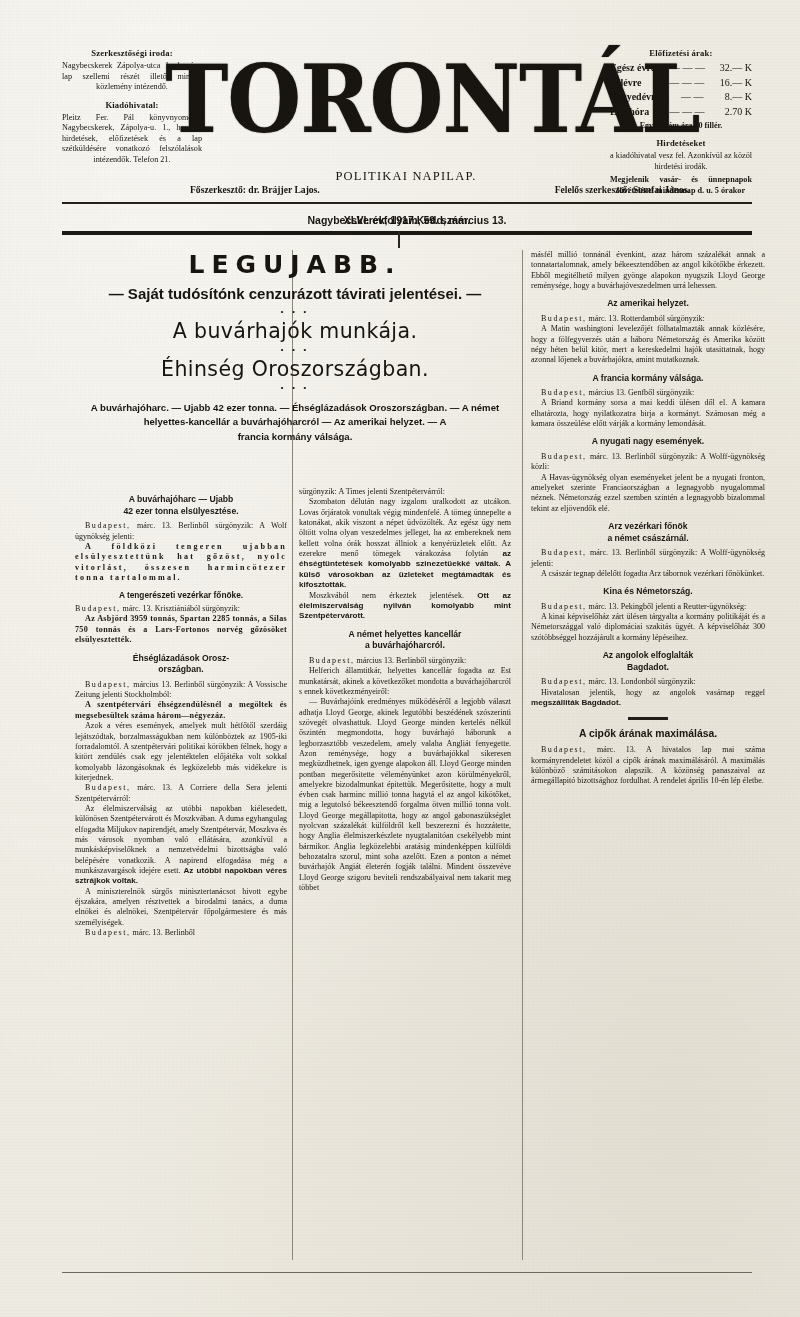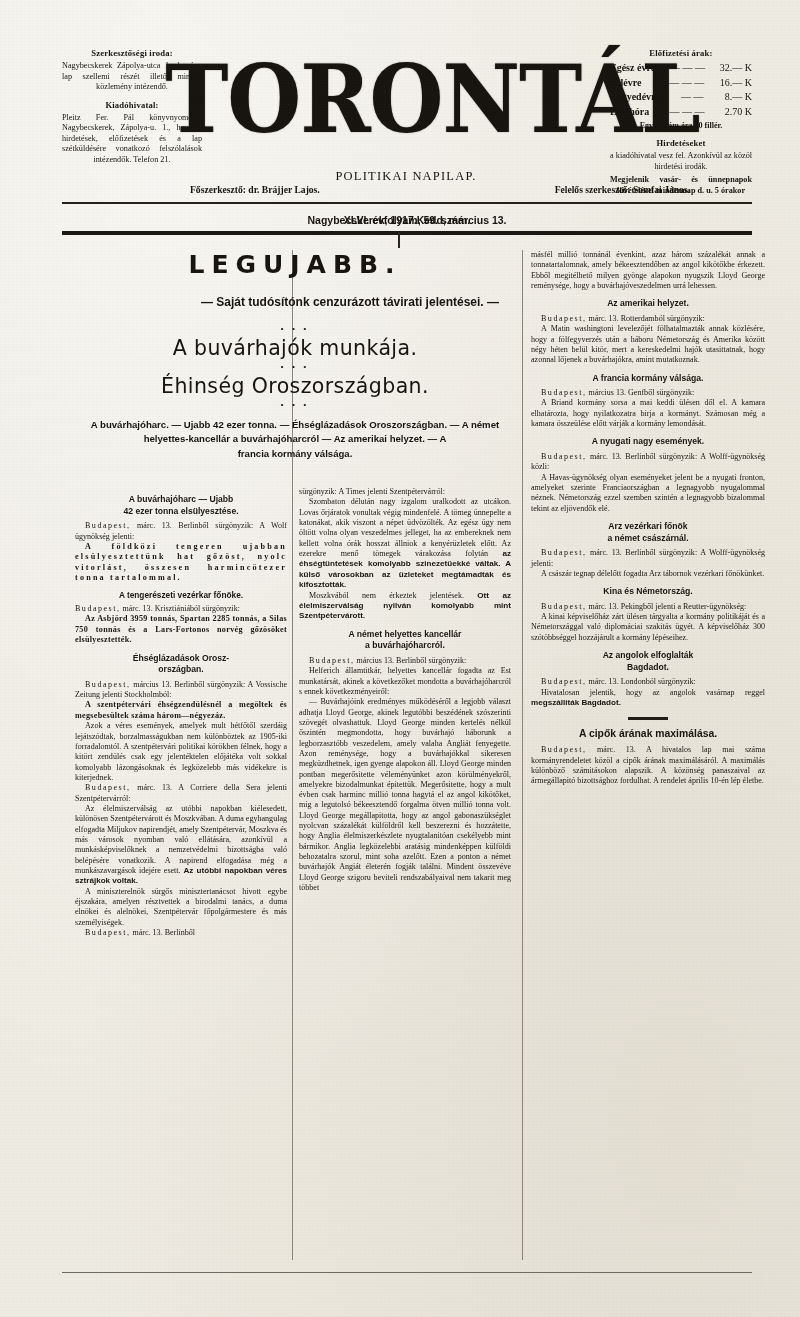--- a/index.html
+++ b/index.html
@@ -113,22 +113,22 @@
   .hl-main{
     font-family:"DejaVu Sans", sans-serif;
     font-weight:bold;
     font-size:25px;
     letter-spacing:7px;
     text-align:center;
     margin:0 0 4px 0;
   }
   .hl-kicker{
     font-family:"Liberation Sans", sans-serif;
-    font-weight:bold;font-size:12px;
-    text-align:right;margin:16px;
+    font-weight:bold;font-size:15px;
+    text-align:center;margin:6px;
   }
   .dots3{text-align:center;font-size:9px;letter-spacing:3px;margin:3px 0 2px;line-height:1;}
   .hl-2{
     font-family:"DejaVu Sans", sans-serif;
     font-weight:normal;font-size:20.5px;
     text-align:center;margin:2px 0 0 0;letter-spacing:.4px;
   }
   .hl-3{
     font-family:"DejaVu Sans", sans-serif;
     font-weight:normal;font-size:20.5px;

